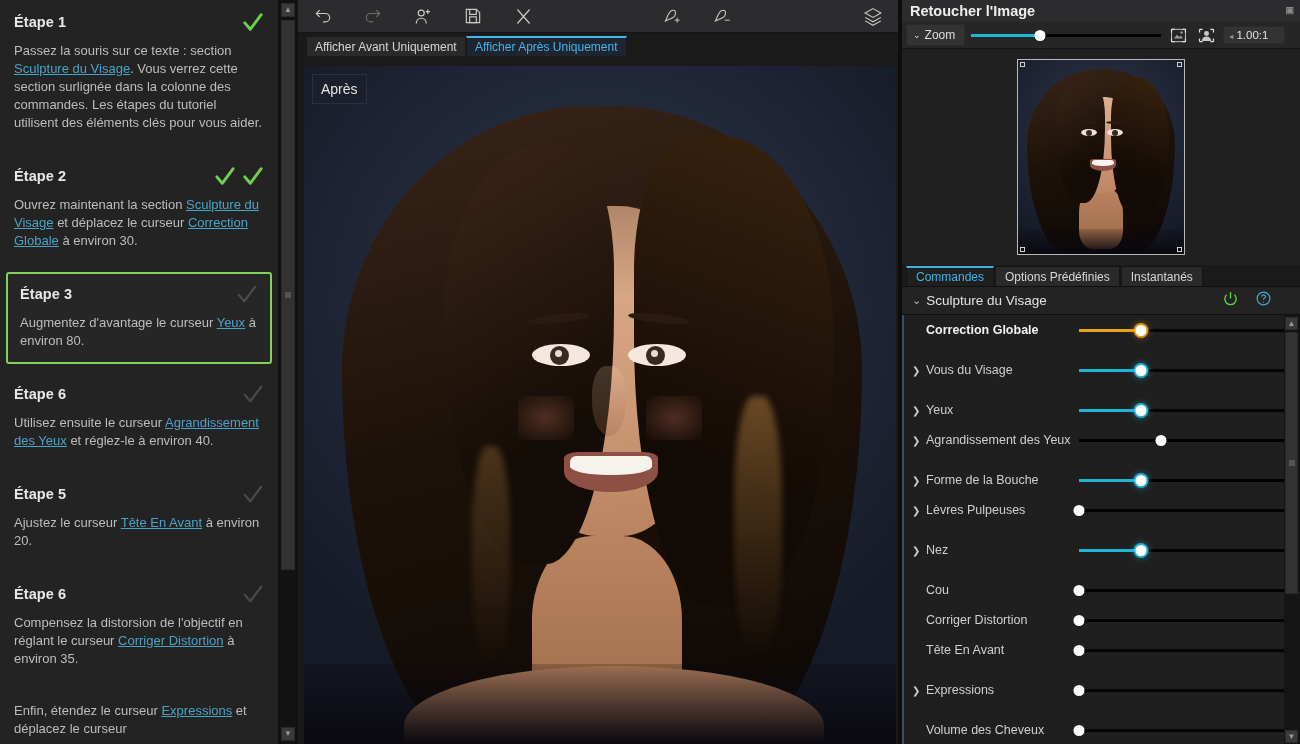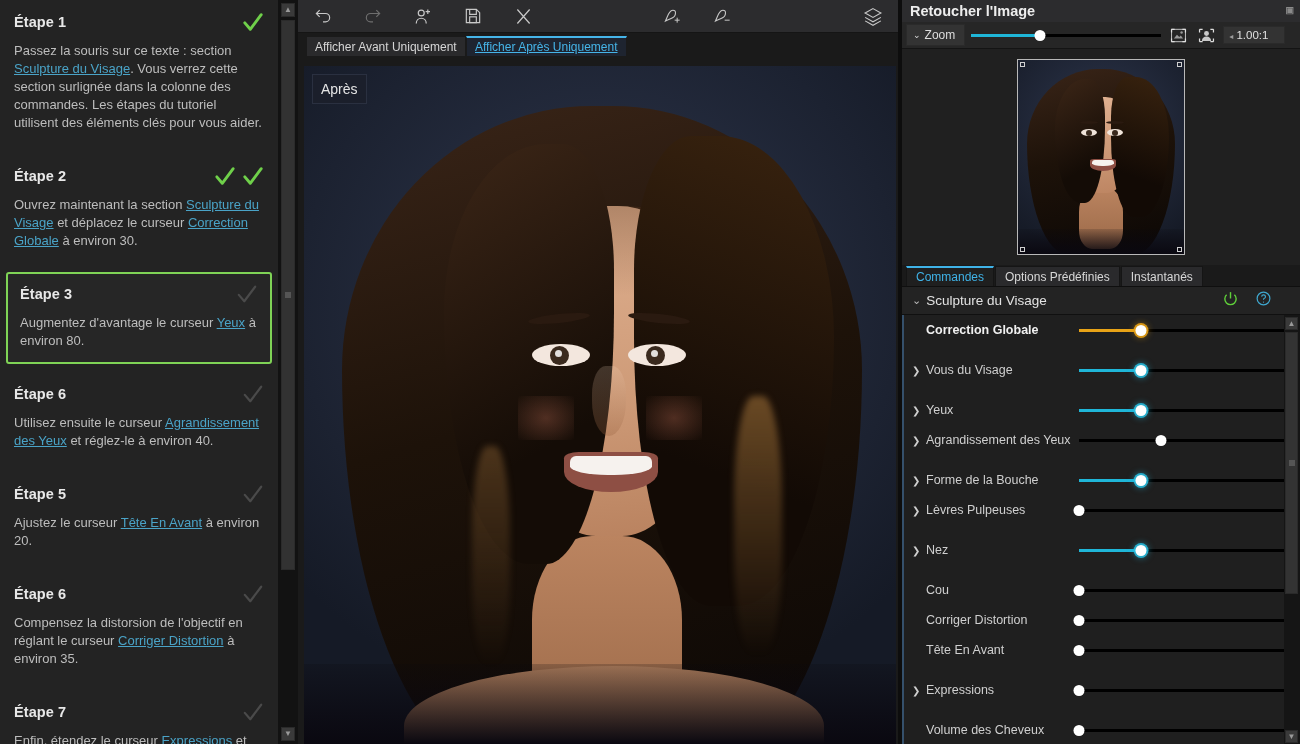--- a/index.html
+++ b/index.html
@@ -87,21 +87,20 @@
   .vtab {
     position: absolute; top: 0; height: 21px;
     font-size: 12px; padding: 3px 8px 0 8px;
     background: #2a2a2c; color: #d6d6d6;
     border: 1px solid #1a1a1a;
   }
   .vtab.active {
     background: #1e2430; color: #45b4e8;
     border-top: 2px solid #45b4e8;
     padding-top: 2px;
-    text-decoration: underline;
   }
   #canvas {
     position: absolute; left: 6px; top: 66px; width: 592px; height: 678px;
     background: #202637; overflow: hidden;
   }
   #after-badge {
     position: absolute; left: 8px; top: 8px; z-index: 4;
     background: #1b1f2b; color: #e4e4e4; font-size: 14px;
     padding: 6px 8px; border: 1px solid #2a3040;
   }
@@ -304,28 +303,20 @@
             <span class="checks">
               <svg class="check" viewBox="0 0 24 22" fill="none" stroke="#4a4a4a" stroke-width="2.4" stroke-linecap="round" stroke-linejoin="round">
                 <path d="M3 12l6 7L21 3"></path>
               </svg>
             </span>
           </div>
           <div class="step-body"><span>Compensez la distorsion de l'objectif en réglant le curseur </span><span class="lnk">Corriger Distortion</span><span> à environ 35.</span></div>
         </div>
         <div class="step-gap"></div>
         <div class="step">
-          <div class="step-head">
-            <span class="step-title">Étape 7</span>
-            <span class="checks">
-              <svg class="check" viewBox="0 0 24 22" fill="none" stroke="#4a4a4a" stroke-width="2.4" stroke-linecap="round" stroke-linejoin="round">
-                <path d="M3 12l6 7L21 3"></path>
-              </svg>
-            </span>
-          </div>
           <div class="step-body"><span>Enfin, étendez le curseur </span><span class="lnk">Expressions</span><span> et déplacez le curseur </span></div>
         </div>
       </div>
   </div>
 
   <div id="sb-scroll">
     <div class="sb-arrow up">
         <span class="arrow-glyph">▲</span>
       </div>
     <div class="sb-thumb">

